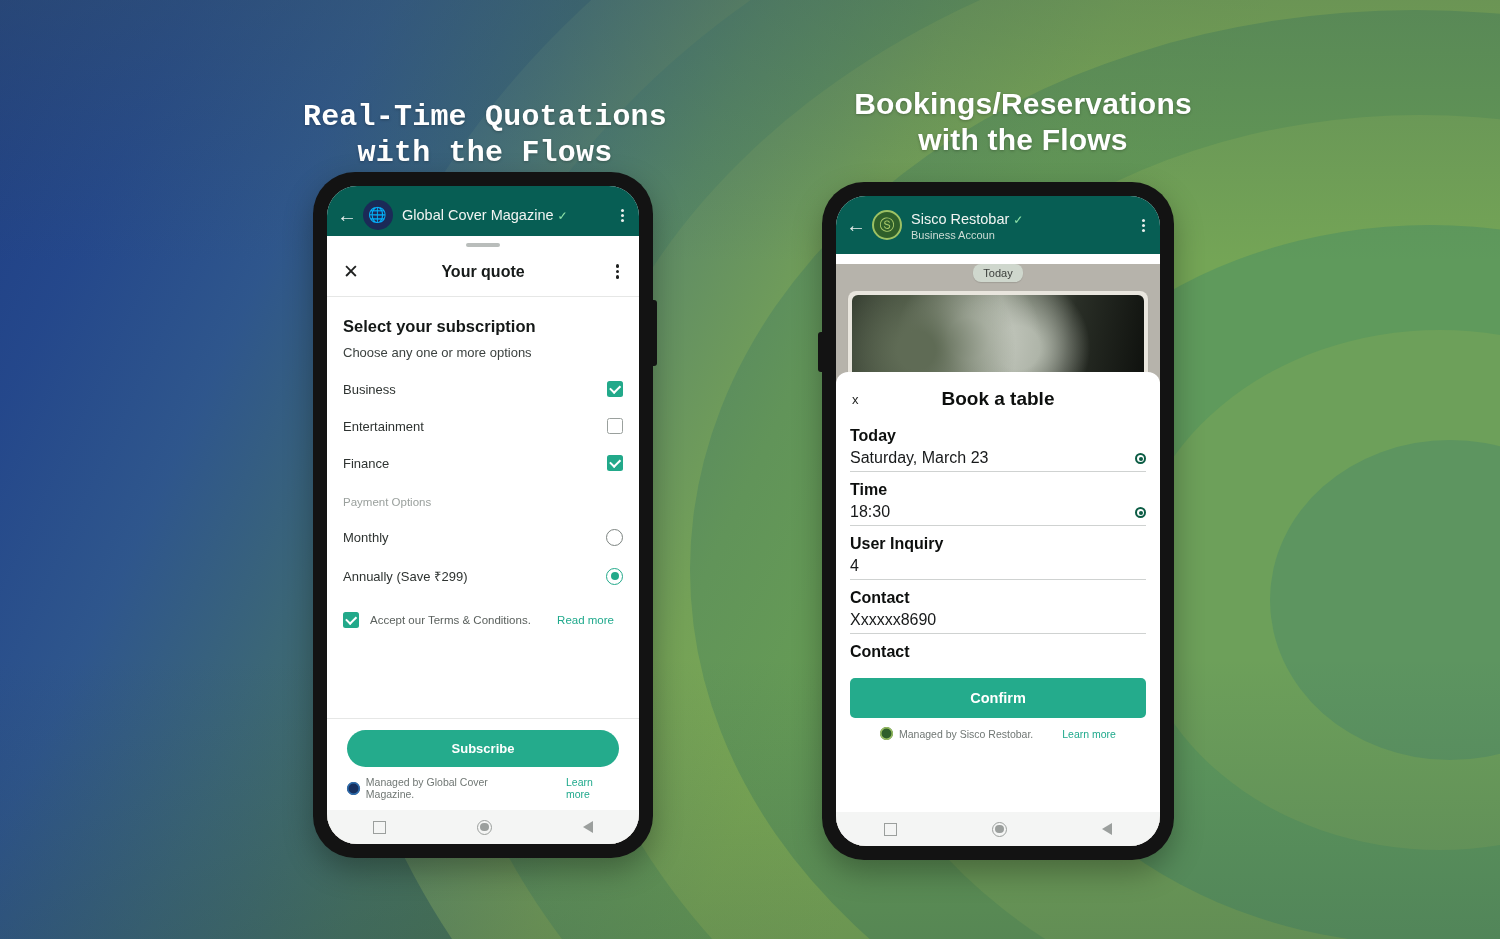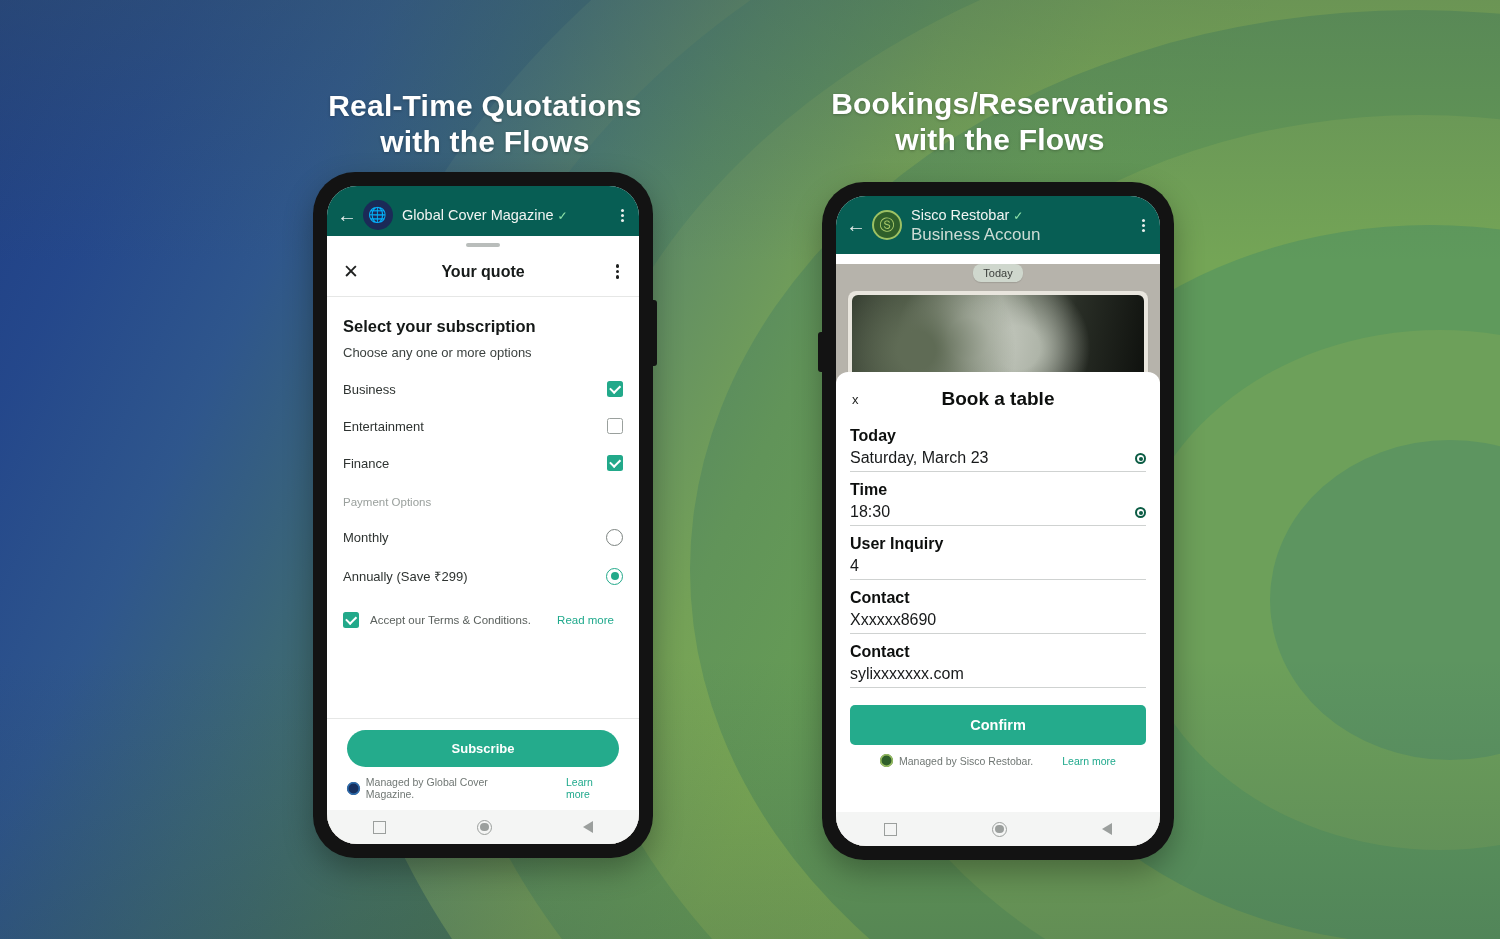--- a/index.html
+++ b/index.html
@@ -36,40 +36,40 @@
     position:absolute;inset:0;
     background:linear-gradient(180deg, rgba(60,90,90,0.30) 0%, rgba(60,90,90,0.0) 28%, rgba(40,70,80,0.0) 70%, rgba(35,60,80,0.22) 100%);
   }
   
   .headline{
     position:absolute;color:#ffffff;text-align:center;
     font-weight:700;font-size:30px;line-height:36px;
     letter-spacing:.2px;
     text-shadow:0 1px 3px rgba(0,0,0,.25);
   }
-  #headline-left{left:260px;top:88px;width:450px;}
-  #headline-right{left:775px;top:86px;width:450px;}
+  #headline-left{left:260px;top:99px;width:450px;font-family:Liberation Mono, monospace;}
+  #headline-right{left:798px;top:86px;width:450px;}
   
   .phone{position:absolute;background:#131313;border-radius:42px;box-shadow:0 12px 30px rgba(0,0,0,.30);}
   .phone-screen{position:absolute;overflow:hidden;background:#ffffff;}
   .side-btn{position:absolute;width:6px;background:#131313;border-radius:0 3px 3px 0;}
   #phone-left{left:313px;top:172px;width:340px;height:686px;}
   #screen-left{left:14px;top:14px;width:312px;height:658px;border-radius:30px;}
   #phone-right{left:822px;top:182px;width:352px;height:678px;}
   #screen-right{left:14px;top:14px;width:324px;height:650px;border-radius:30px;}
   
   .wa-header{position:relative;background:#075E54;height:58px;display:flex;align-items:center;padding:0 10px;box-sizing:border-box;}
   .wa-back{color:#e9eeec;font-size:20px;line-height:1;margin-right:6px;}
   .wa-avatar{width:30px;height:30px;border-radius:50%;flex:0 0 auto;margin-right:9px;display:flex;align-items:center;justify-content:center;font-size:15px;}
   .av-globe{background:#1b2a57;color:#7fb4e8;}
   .av-resto{background:#2f5f2a;color:#a9c96a;border:2px solid #9cc163;box-sizing:border-box;}
   .wa-names{flex:1 1 auto;min-width:0;}
   .wa-title{color:#f2f5f3;font-size:14.5px;font-weight:400;white-space:nowrap;overflow:hidden;}
   .wa-verified{color:#8fe3a9;font-size:12px;margin-left:4px;}
-  .wa-sub{color:#cddcd5;font-size:17px;margin-top:1px;}
+  .wa-sub{color:#cddcd5;font-size:11px;margin-top:1px;}
   .wa-kebab{color:#e9eeec;font-size:17px;letter-spacing:0;line-height:6px;width:14px;text-align:center;}
   .wa-kebab i{display:block;width:3px;height:3px;border-radius:50%;background:#e9eeec;margin:2px auto;}
   .wa-body{position:relative;background:#b6b3ab;height:100%;}
   .today-chip{margin:10px auto 0;width:fit-content;background:#cfd7cd;color:#3c3f3c;font-size:11px;padding:3px 10px;border-radius:8px;box-shadow:0 1px 1px rgba(0,0,0,.12);}
   .photo-bubble{margin:9px 12px 0 12px;background:#e9e6de;border-radius:8px;padding:4px;box-shadow:0 1px 1px rgba(0,0,0,.15);}
   .photo-inner{height:120px;border-radius:6px;background:
       radial-gradient(circle at 22% 46%, #5f6b55 0 8%, rgba(95,107,85,0) 42%),
       radial-gradient(circle at 40% 36%, #c9cdc3 0 11%, rgba(201,205,195,0) 38%),
       radial-gradient(circle at 57% 44%, #aeb4a8 0 12%, rgba(174,180,168,0) 40%),
       linear-gradient(100deg,#2c3329 0%,#4a5542 28%,#7b8473 48%,#2a2f27 72%,#0d0f0c 100%);}
@@ -297,23 +297,20 @@
           </div>
         </div>
         <div>
           <div class="f-label">Contact</div>
           <div class="f-valrow">
             <span class="f-value">Xxxxxx8690</span>
           </div>
         </div>
         <div>
           <div class="f-label">Contact</div>
-          <div class="f-valrow">
-            <span class="f-value">sylixxxxxxx.com</span>
-          </div>
         </div>
       </div>
 
       <div class="confirm-wrap">
         <button class="btn-confirm">Confirm</button>
         <div class="managed">
           <span class="badge badge-resto"></span>
           <span>Managed by Sisco Restobar.</span>
           <span class="link">Learn more</span>
         </div>

